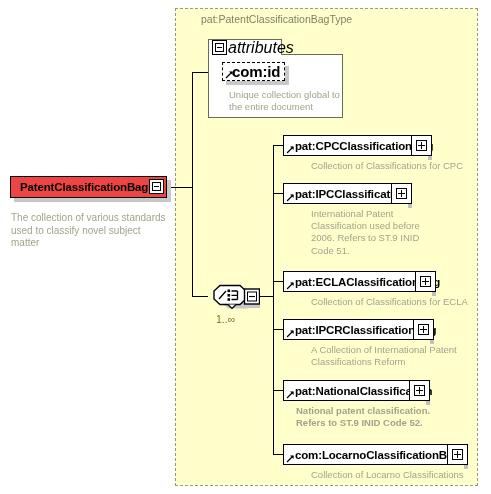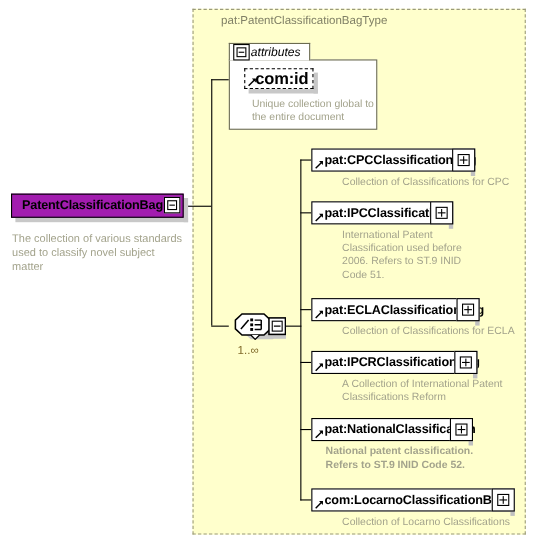--- a/index.html
+++ b/index.html
@@ -147,21 +147,21 @@
   }
 
   
   .root-node {
     position: absolute;
     left: 10px;
     top: 176px;
     width: 157px;
     height: 22px;
     box-sizing: border-box;
-    background: #a21caf;
+    background: #ef4444;
     border: 1.6px solid #000000;
     display: flex;
     align-items: center;
   }
   .root-node .node-label { padding-left: 9px; font-size: 11.5px; }
   .root-shadow {
     position: absolute;
     left: 14px;
     top: 198px;
     width: 157px;
@@ -205,21 +205,21 @@
     width: 74px;
     height: 16px;
     box-sizing: border-box;
     background: #ffffff;
     border: 1.4px solid #6b6b50;
     border-bottom: none;
     display: flex;
     align-items: center;
   }
   .attr-tab-label {
-    font-size: 11px;
+    font-size: 16px;
     font-style: italic;
     color: #000000;
     padding-left: 19px;
     font-family: "Liberation Sans", sans-serif;
   }
   .attr-tab .boxbtn-minus {
     left: 3px;
     top: 0px;
   }
 

